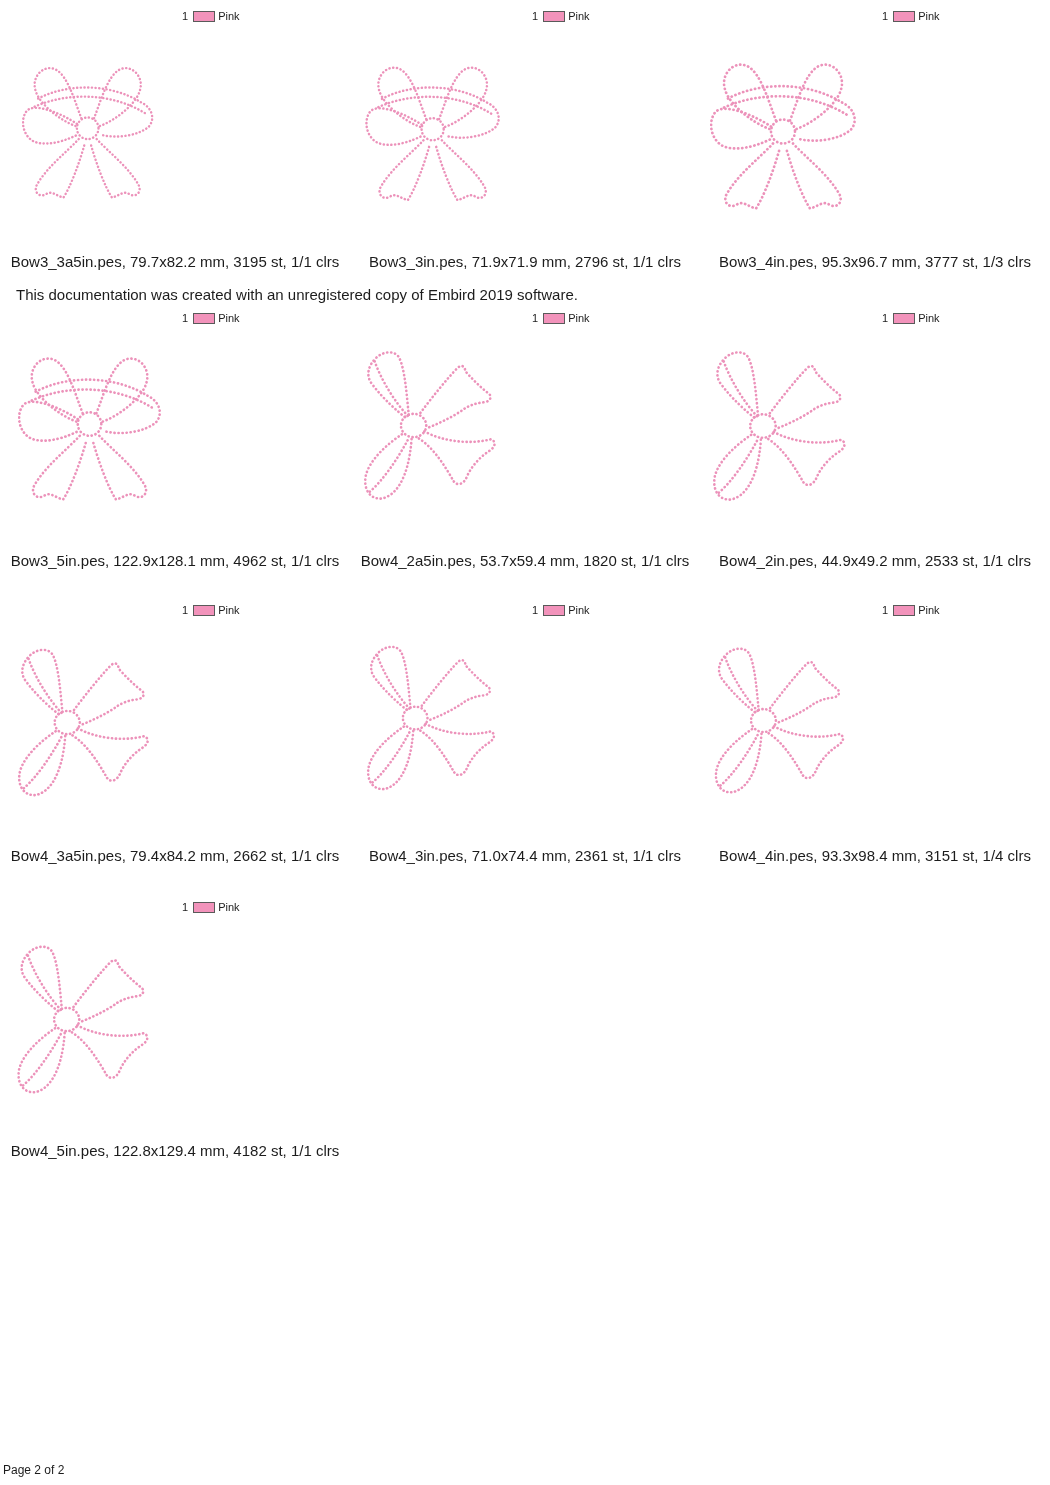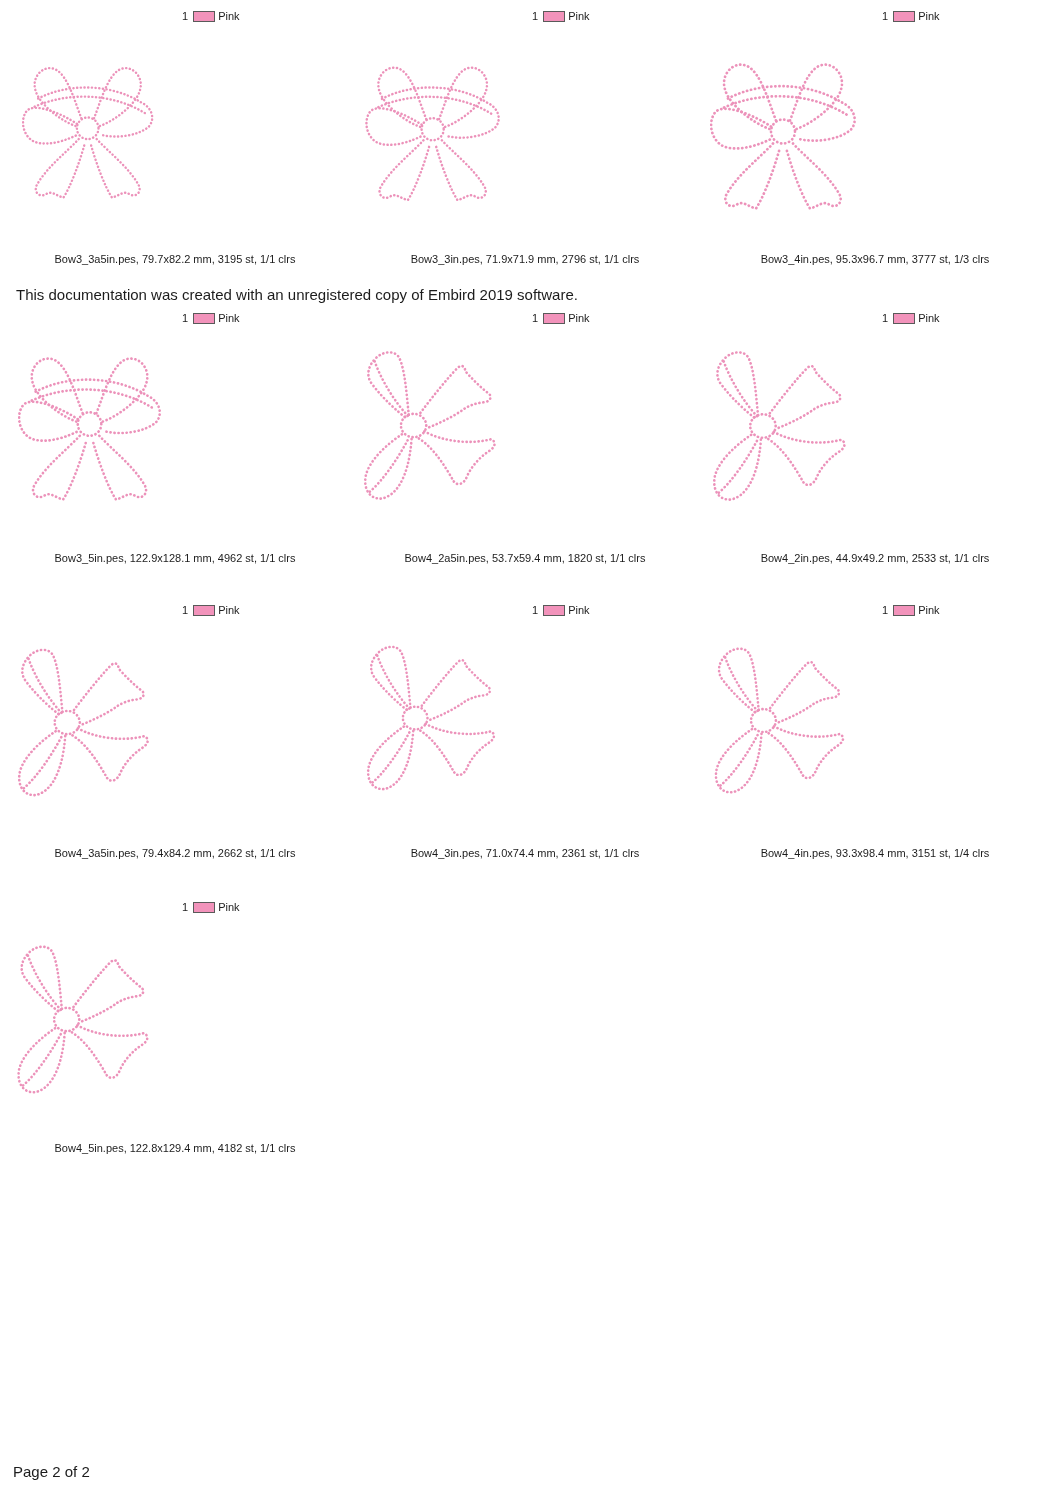--- a/index.html
+++ b/index.html
@@ -19,27 +19,27 @@
   }
   .legend-num{margin-right:5px;}
   .swatch{
     display:inline-block;width:22px;height:11px;
     background:#f293bb;border:1px solid #5a5a5a;
     margin-right:3px;box-sizing:border-box;
   }
   .bow{position:absolute;overflow:visible;}
   .caption{
     position:absolute;left:0;width:350px;
-    text-align:center;font-size:11px;color:#1c1c1c;white-space:nowrap;
+    text-align:center;font-size:15px;color:#1c1c1c;white-space:nowrap;
   }
   .notice{
     position:absolute;left:16px;top:286px;
     font-size:15px;color:#1c1c1c;white-space:nowrap;
   }
-  .footer-left{position:absolute;left:13px;top:1463px;font-size:15px;}
+  .footer-left{position:absolute;left:3px;top:1463px;font-size:12px;}
   .footer-right{position:absolute;right:12px;top:1463px;font-size:16px;margin-top:43px;}
   .st{
     fill:none;stroke:#ec92ba;stroke-width:2.7;
     stroke-linecap:round;stroke-linejoin:round;
     stroke-dasharray:.2 3.9;
   }
 </style>
 </head>
 <body>
 

